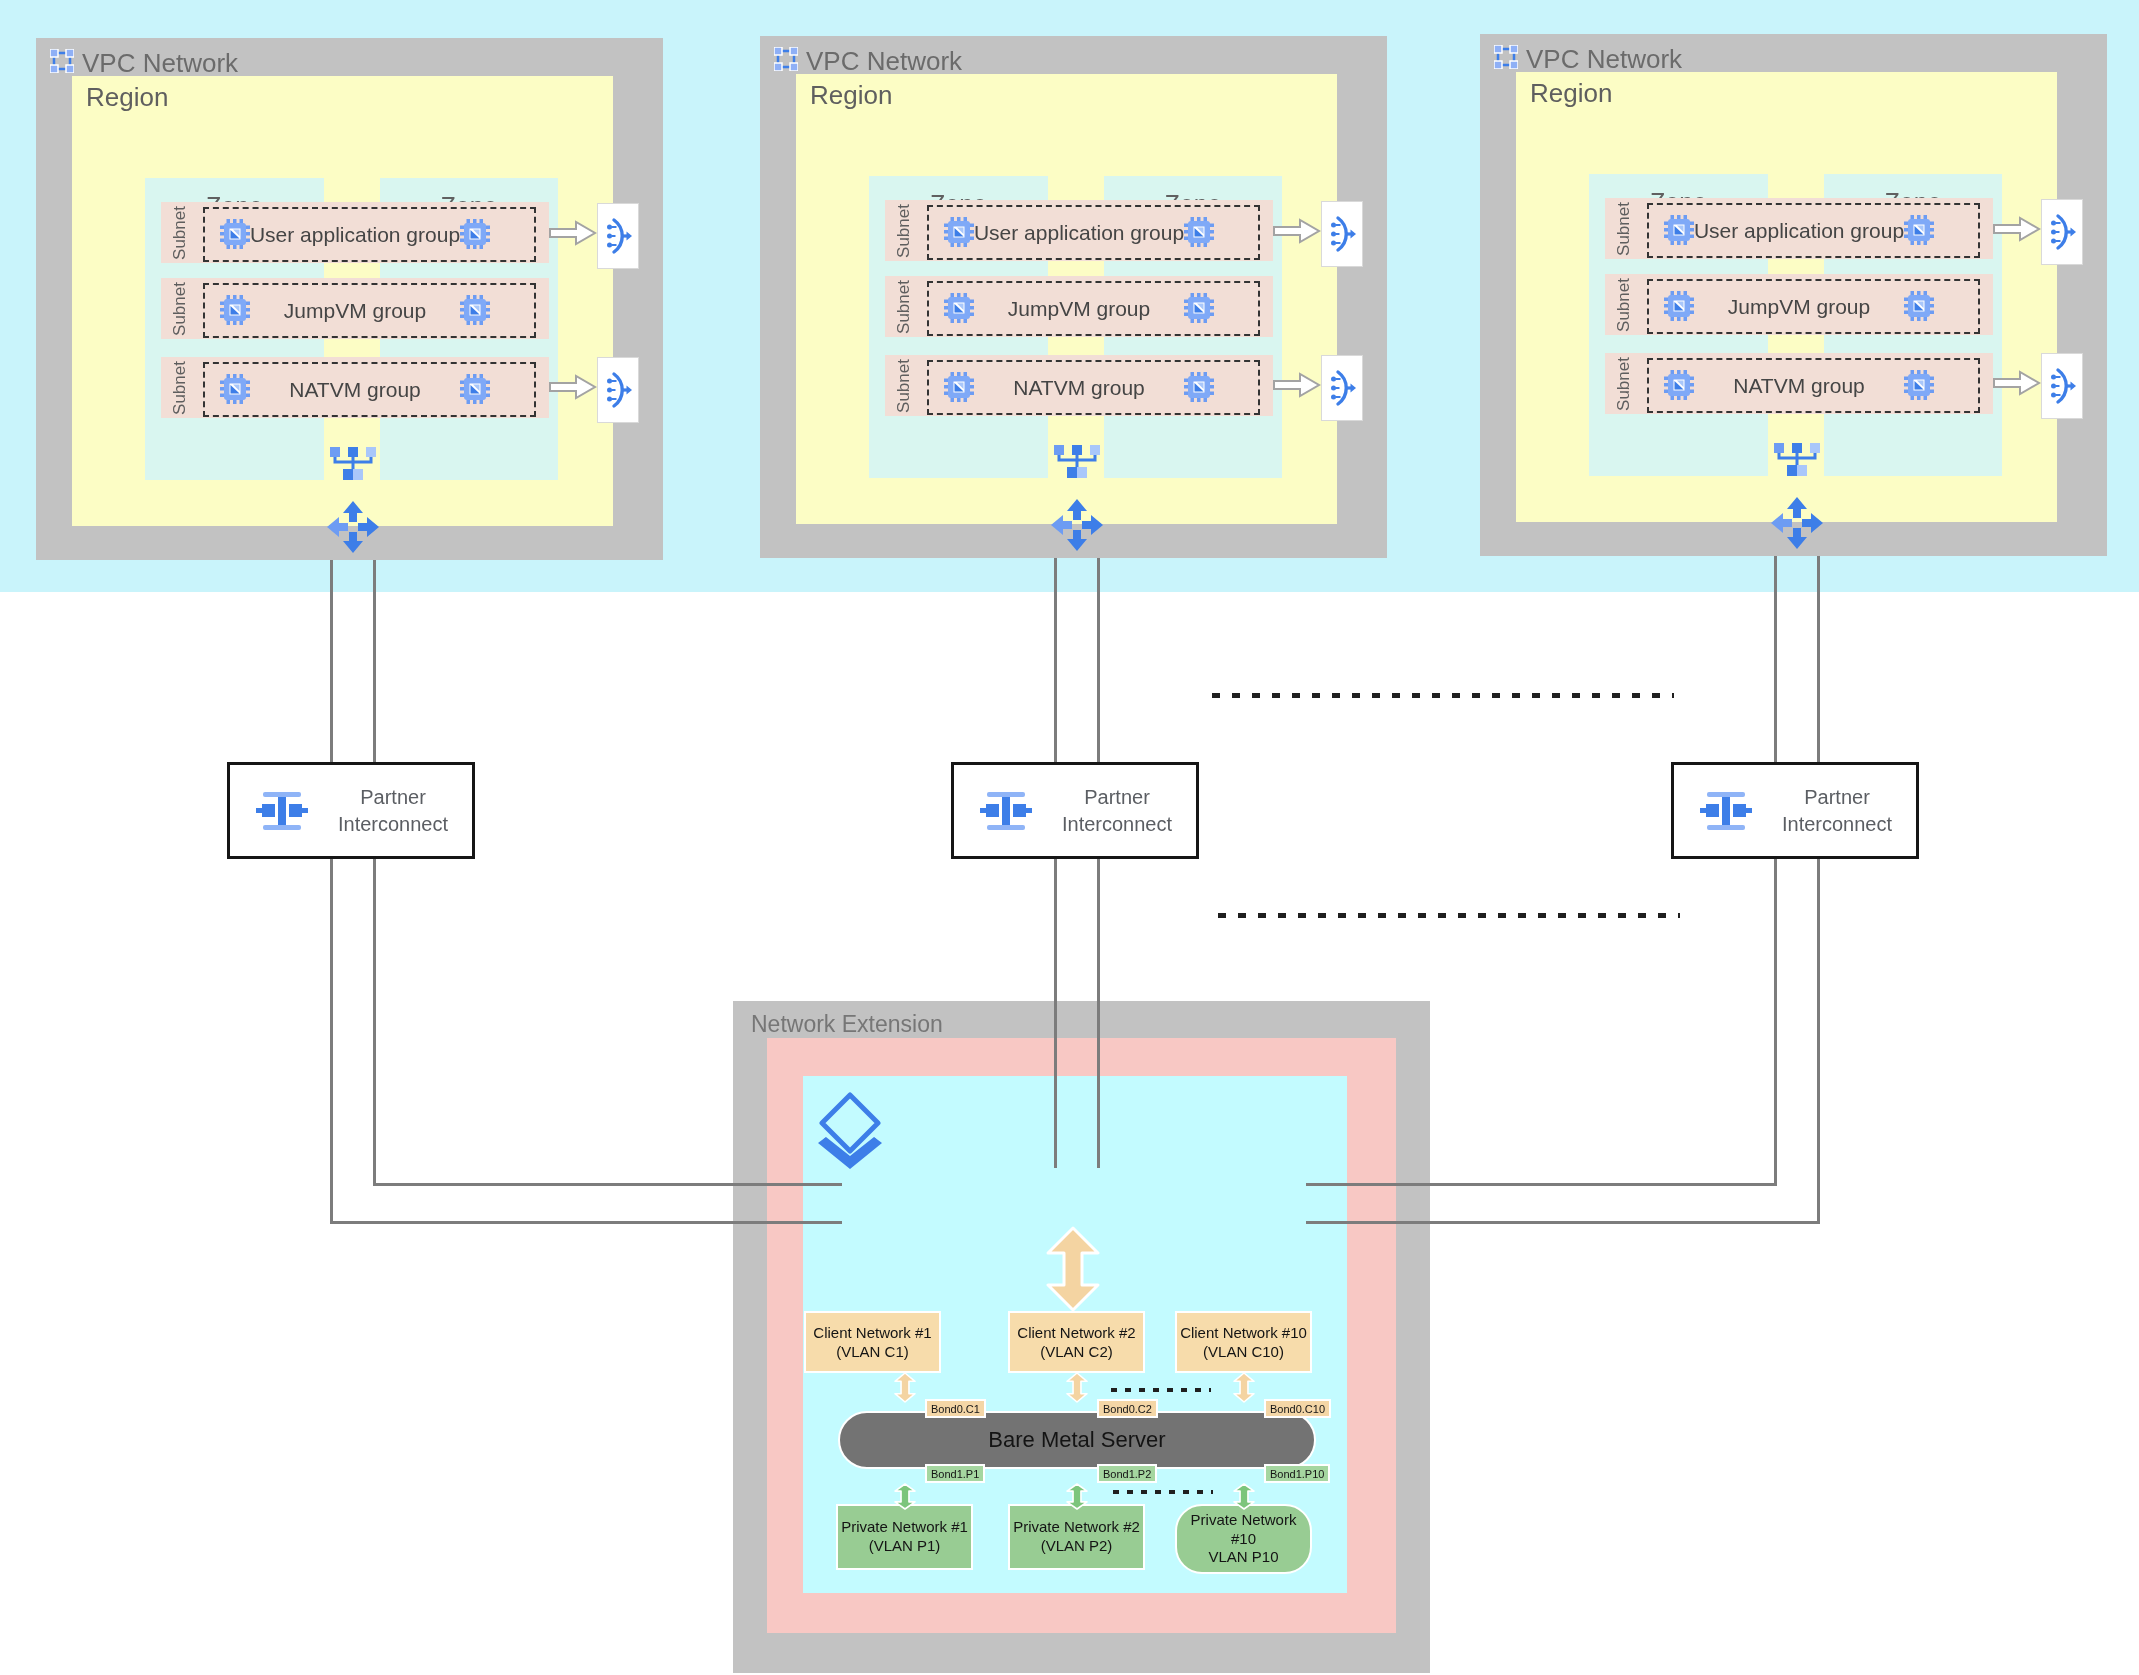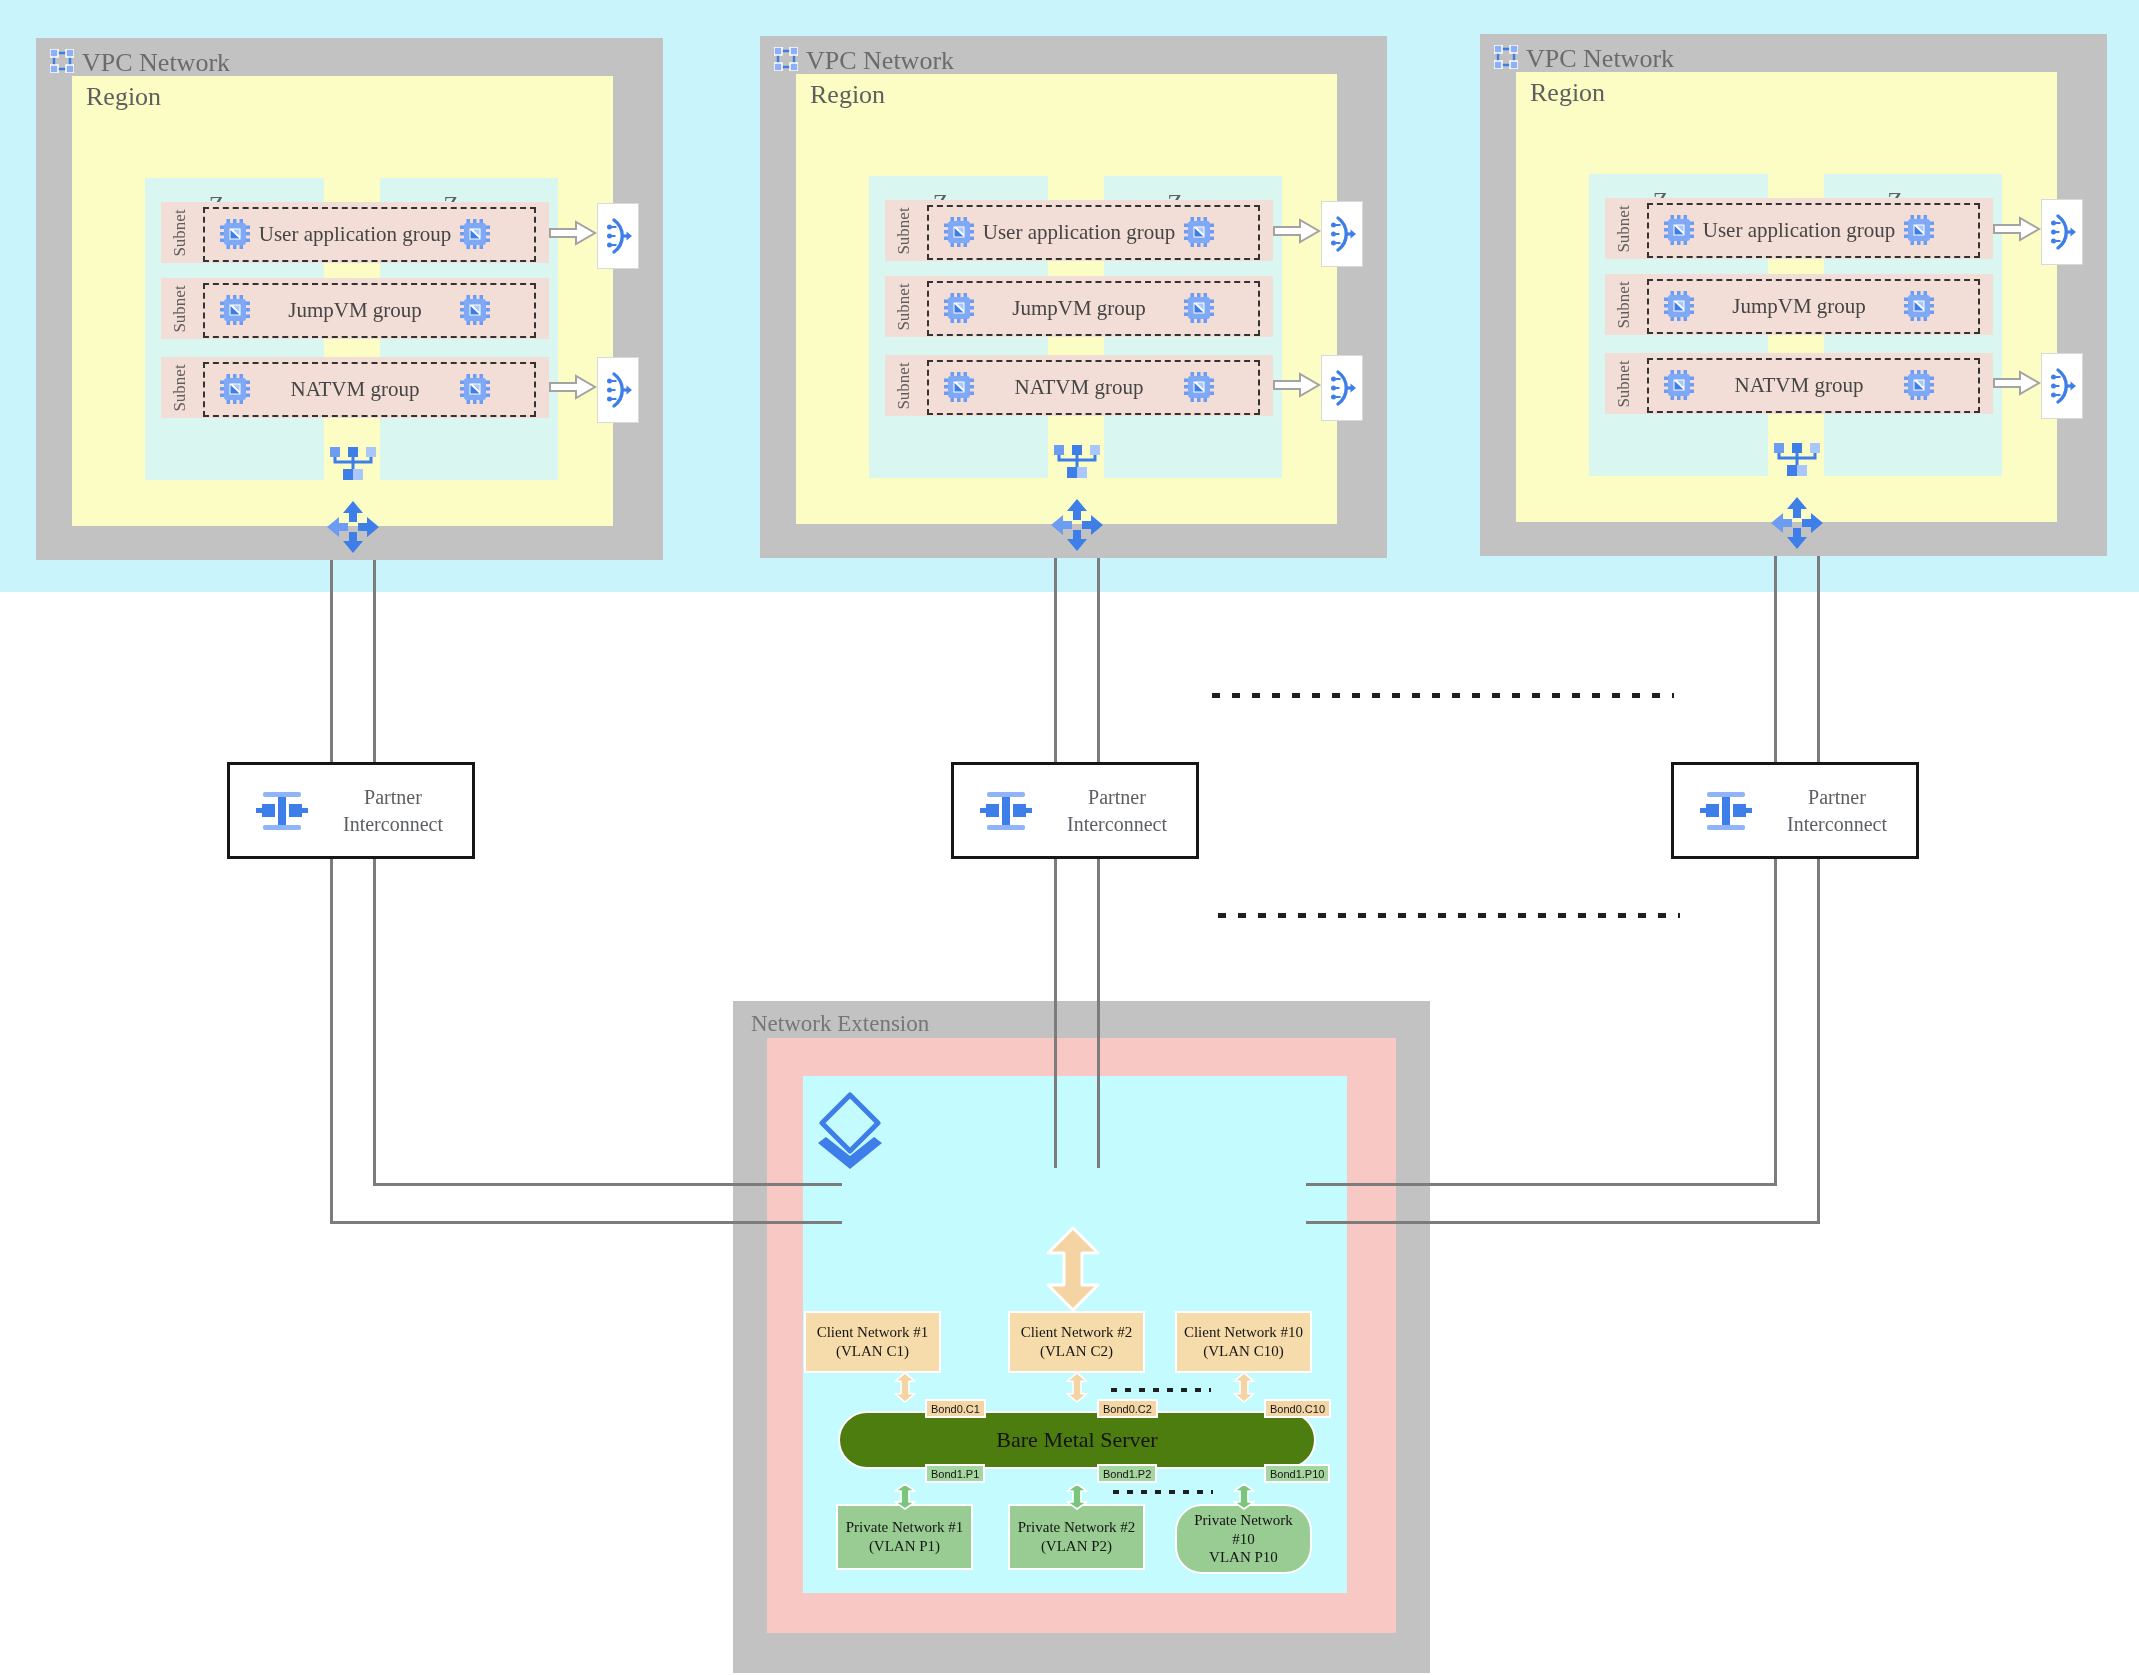--- a/index.html
+++ b/index.html
@@ -1,18 +1,18 @@
 <!DOCTYPE html>
 <html><head>
 <meta charset="utf-8">
 <style>
   html,body{margin:0;padding:0;background:#ffffff;}
   .stage{position:relative;width:2139px;height:1675px;background:#ffffff;overflow:hidden;
          font-family:"Liberation Sans", sans-serif;}
-  .abs{position:absolute;font-family:Liberation Serif, serif;}
+  .abs{position:absolute;}
   
   .band{left:0;top:0;width:2139px;height:592px;background:#c9f4fb;}
   
   .vpc{width:627px;height:522px;background:#c2c2c2;z-index:4;}
   .vpc-title{position:absolute;left:46px;top:10px;font-size:26px;color:#6b6b6b;}
   .region{position:absolute;left:36px;top:38px;width:541px;height:450px;background:#fcfdc5;}
   .region-label{position:absolute;left:14px;top:6px;font-size:26px;color:#5f5f5f;}
   .zone{position:absolute;top:102px;width:179px;height:302px;background:#d9f6f0;}
   .zone-label{position:absolute;width:100%;text-align:center;top:14px;font-size:25px;color:#606060;}
   .strip{position:absolute;left:125px;width:388px;height:61px;background:#f2ded6;z-index:5;}
@@ -42,21 +42,21 @@
   .re-gray{left:733px;top:1001px;width:697px;height:672px;background:#c2c2c2;z-index:2;}
   .re-title{position:absolute;left:18px;top:10px;font-size:23px;color:#767676;}
   .re-pink{position:absolute;left:34px;top:37px;width:629px;height:595px;background:#f8c8c4;}
   .re-cyan{position:absolute;left:36px;top:38px;width:544px;height:517px;background:#c3fbff;}
   .vrf{left:841px;top:1168px;width:465px;height:60px;background:#f7d9a8;border:2px solid #fff;box-sizing:border-box;
        display:flex;align-items:center;justify-content:center;font-size:21px;color:#1c1c1c;z-index:6;}
   .cnbox{width:137px;height:62px;background:#f7dcab;border:2px solid #fff;box-sizing:border-box;z-index:6;
          display:flex;flex-direction:column;align-items:center;justify-content:center;font-size:15px;color:#141414;line-height:1.3;text-align:center;}
   .pnbox{width:137px;height:66px;background:#98cc93;border:2px solid #fff;box-sizing:border-box;z-index:6;
          display:flex;flex-direction:column;align-items:center;justify-content:center;font-size:15px;color:#141414;line-height:1.25;text-align:center;}
-  .bms{left:838px;top:1411px;width:478px;height:58px;background:#4d7c0f;border:2px solid #fff;border-radius:31px;box-sizing:border-box;
+  .bms{left:838px;top:1411px;width:478px;height:58px;background:#737373;border:2px solid #fff;border-radius:31px;box-sizing:border-box;
        display:flex;align-items:center;justify-content:center;font-size:22px;color:#141414;z-index:6;}
   .bond{position:absolute;height:19px;padding:0 4px;border:2px solid #fff;box-sizing:border-box;z-index:8;
         display:flex;align-items:center;justify-content:center;font-size:11px;color:#141414;white-space:nowrap;margin-left:48px;}
   .bond-top{background:#f4d6a6;}
   .bond-bot{background:#a5d6a0;}
   .layers{position:absolute;left:810px;top:1092px;z-index:6;}
   .bigarrow{left:1045px;top:1226px;z-index:6;}
   .smallarrow{position:absolute;z-index:7;}
 </style>
 </head>

